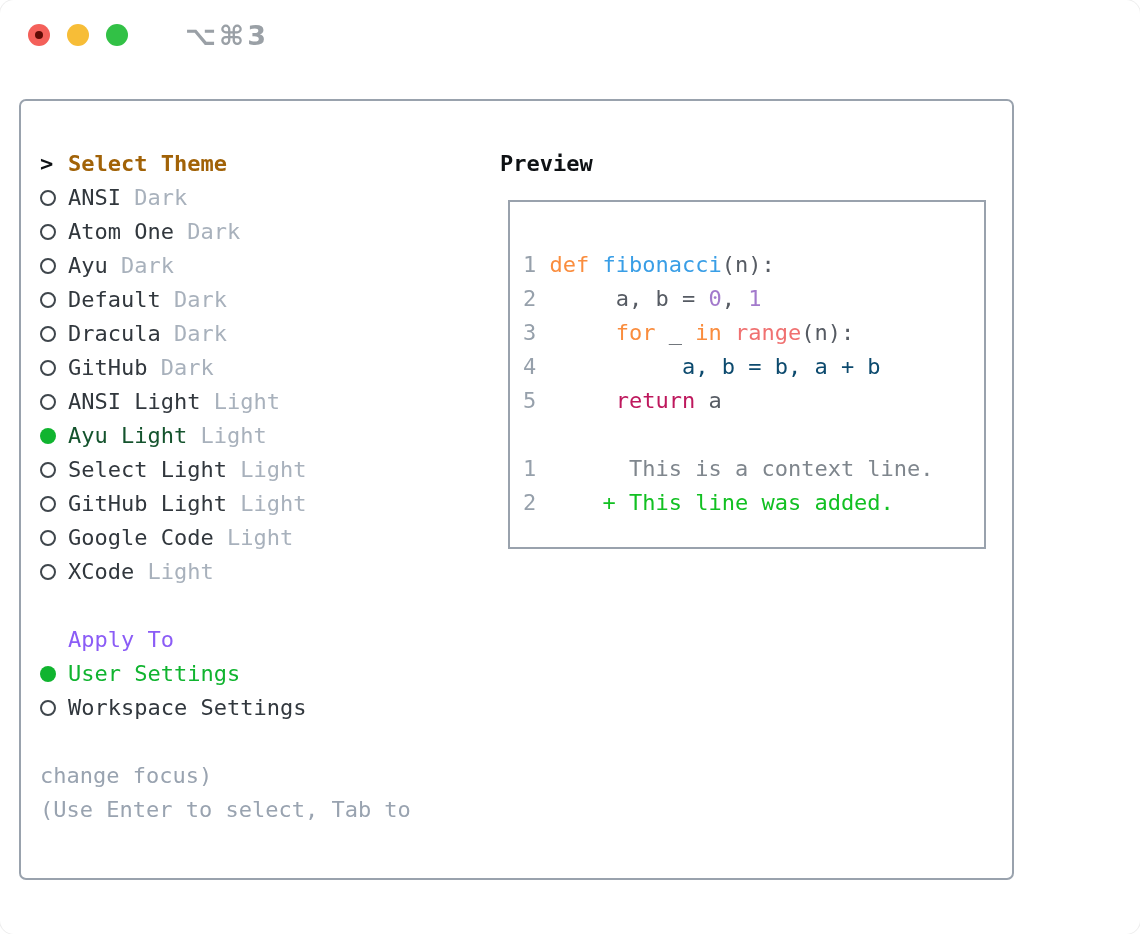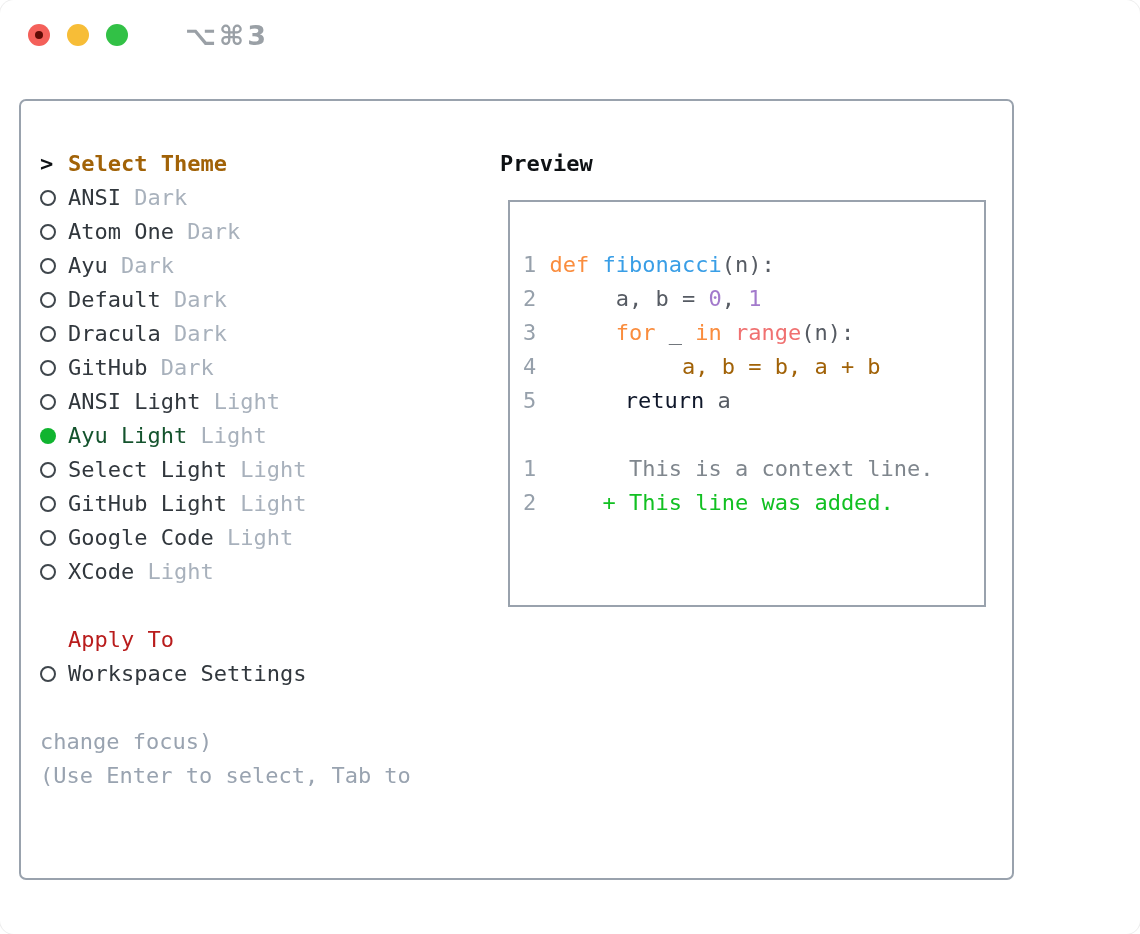--- a/index.html
+++ b/index.html
@@ -17,29 +17,29 @@
           font-size:27px;color:#9aa0a6;letter-spacing:3px;}
   .main-box{position:absolute;left:19px;top:99px;width:995px;height:781px;
           border:2px solid #99a2ad;border-radius:7px;box-sizing:border-box;}
   .col-left{position:absolute;left:19px;top:46px;font-size:22px;line-height:34px;}
   .col-right{position:absolute;left:479px;top:46px;font-size:22px;line-height:34px;}
   .row{display:flex;align-items:center;height:34px;white-space:pre;}
   .spacer{height:34px;}
   .marker{width:28px;display:inline-flex;align-items:center;flex:0 0 28px;}
   .prompt{font-weight:bold;color:#0e1114;}
   .htext{font-weight:bold;color:#a16207;}
-  .htext2{color:#b91c1c;}
+  .htext2{color:#8b5cf6;}
   .dot{width:12px;height:12px;border:2px solid #3f464c;border-radius:50%;box-sizing:content-box;}
   .dot.filled{width:16px;height:16px;border:none;}
   .tname{color:#31373d;white-space:pre;}
   .variant{color:#a8b1bc;white-space:pre;}
   .hint{color:#99a3b0;}
   .hint div{height:34px;white-space:pre;}
   .preview-title{font-weight:bold;color:#0e1114;height:34px;line-height:34px;}
-  .preview-box{margin-top:19px;margin-left:8px;width:478px;height:407px;
+  .preview-box{margin-top:19px;margin-left:8px;width:478px;height:349px;
           border:2px solid #99a2ad;box-sizing:border-box;padding:46px 0 0 13px;overflow:hidden;}
   .cl{height:34px;line-height:34px;white-space:pre;}
   .ln{display:inline-block;width:2ch;color:#96a0ab;white-space:pre;}
   .code{white-space:pre;}
 </style>
 </head>
 <body>
 
 <div class="window">
   <div class="titlebar">
@@ -73,39 +73,40 @@
         </div>
 
       <div class="spacer"></div>
 
       <div class="row">
         <span class="marker"></span>
         <span class="htext2">Apply To</span>
       </div>
 
       <div id="apply-list">
+          <div class="row"><span class="marker"><span class="dot filled" style="background: rgb(16, 180, 47);"></span></span><span class="tname" style="color: rgb(16, 180, 47);">User Settings</span></div>
           <div class="row"><span class="marker"><span class="dot"></span></span><span class="tname">Workspace Settings</span></div>
         </div>
 
       <div class="spacer"></div>
 
       <div id="hint" class="hint">
           <div>change focus)</div>
           <div>(Use Enter to select, Tab to</div>
         </div>
     </div>
 
     <div class="col-right">
       <div class="preview-title">Preview</div>
       <div id="preview-box" class="preview-box">
           <div class="cl"><span class="ln">1</span><span class="code"><span style="color: rgb(250, 141, 62);">def</span><span style="color: rgb(86, 91, 99);"> </span><span style="color: rgb(57, 158, 230);">fibonacci</span><span style="color: rgb(86, 91, 99);">(n):</span></span></div>
           <div class="cl"><span class="ln">2</span><span class="code"><span style="color: rgb(86, 91, 99); text-align: right;">     a, b = </span><span style="color: rgb(163, 122, 204);">0</span><span style="color: rgb(86, 91, 99);">, </span><span style="color: rgb(163, 122, 204);">1</span></span></div>
           <div class="cl"><span class="ln">3</span><span class="code"><span style="color: rgb(86, 91, 99);">     </span><span style="color: rgb(250, 141, 62);">for</span><span style="color: rgb(86, 91, 99);"> _ </span><span style="color: rgb(250, 141, 62);">in</span><span style="color: rgb(86, 91, 99);"> </span><span style="color: rgb(240, 113, 113);">range</span><span style="color: rgb(86, 91, 99);">(n):</span></span></div>
-          <div class="cl"><span class="ln">4</span><span class="code"><span style="color: #a16207;">          a, b = b, a + b</span></span></div>
-          <div class="cl"><span class="ln">5</span><span class="code"><span style="color: rgb(86, 91, 99);">     </span><span style="color: #0f172a; margin-left: 9px;">return</span><span style="color: rgb(86, 91, 99);"> a</span></span></div>
+          <div class="cl"><span class="ln">4</span><span class="code"><span style="color: #0c4a6e;">          a, b = b, a + b</span></span></div>
+          <div class="cl"><span class="ln">5</span><span class="code"><span style="color: rgb(86, 91, 99);">     </span><span style="color: #be185d;">return</span><span style="color: rgb(86, 91, 99);"> a</span></span></div>
           <div class="cl"><span class="ln"></span><span class="code"></span></div>
           <div class="cl"><span class="ln">1</span><span class="code"><span style="color: rgb(127, 134, 141);">      This is a context line.</span></span></div>
           <div class="cl"><span class="ln">2</span><span class="code"><span style="color: rgb(18, 192, 34); text-align: right;">    + This line was added.</span></span></div>
         </div>
     </div>
 
   </div>
 </div>
 
 </body></html>

